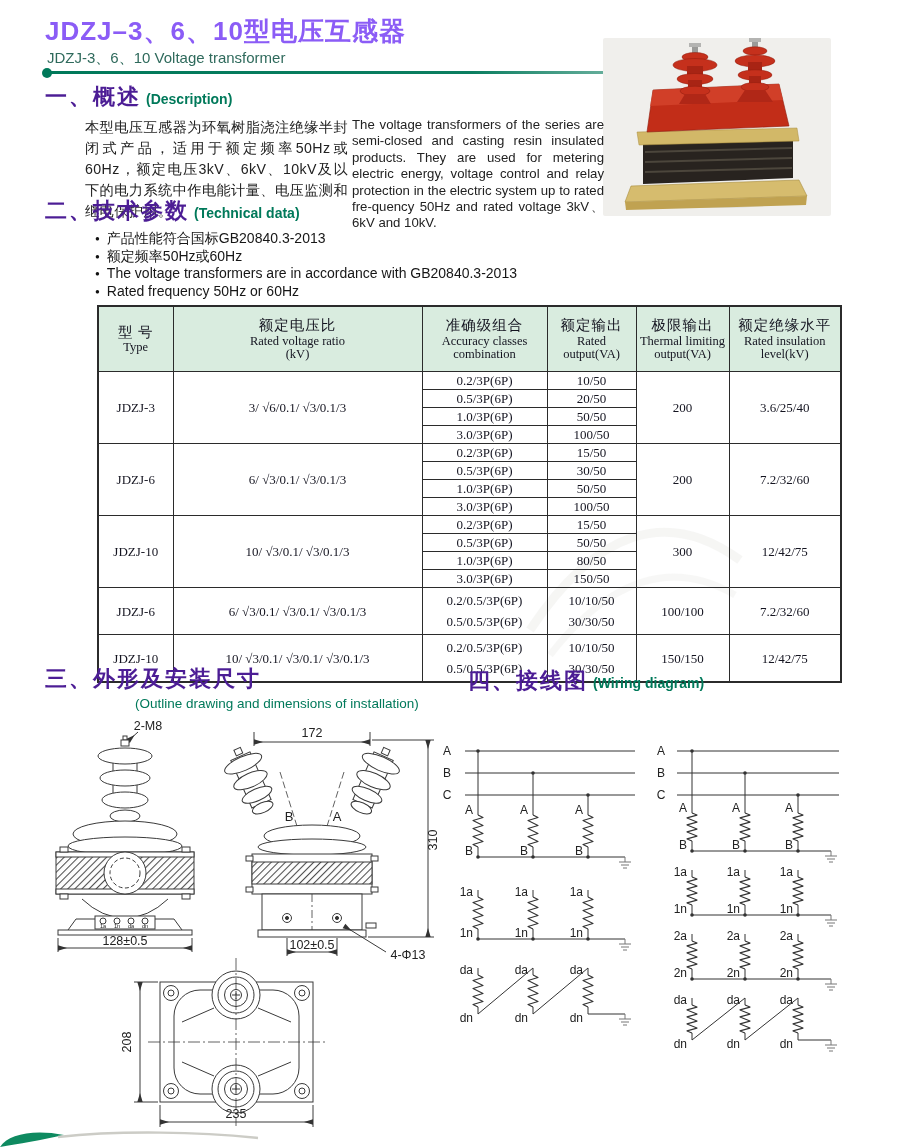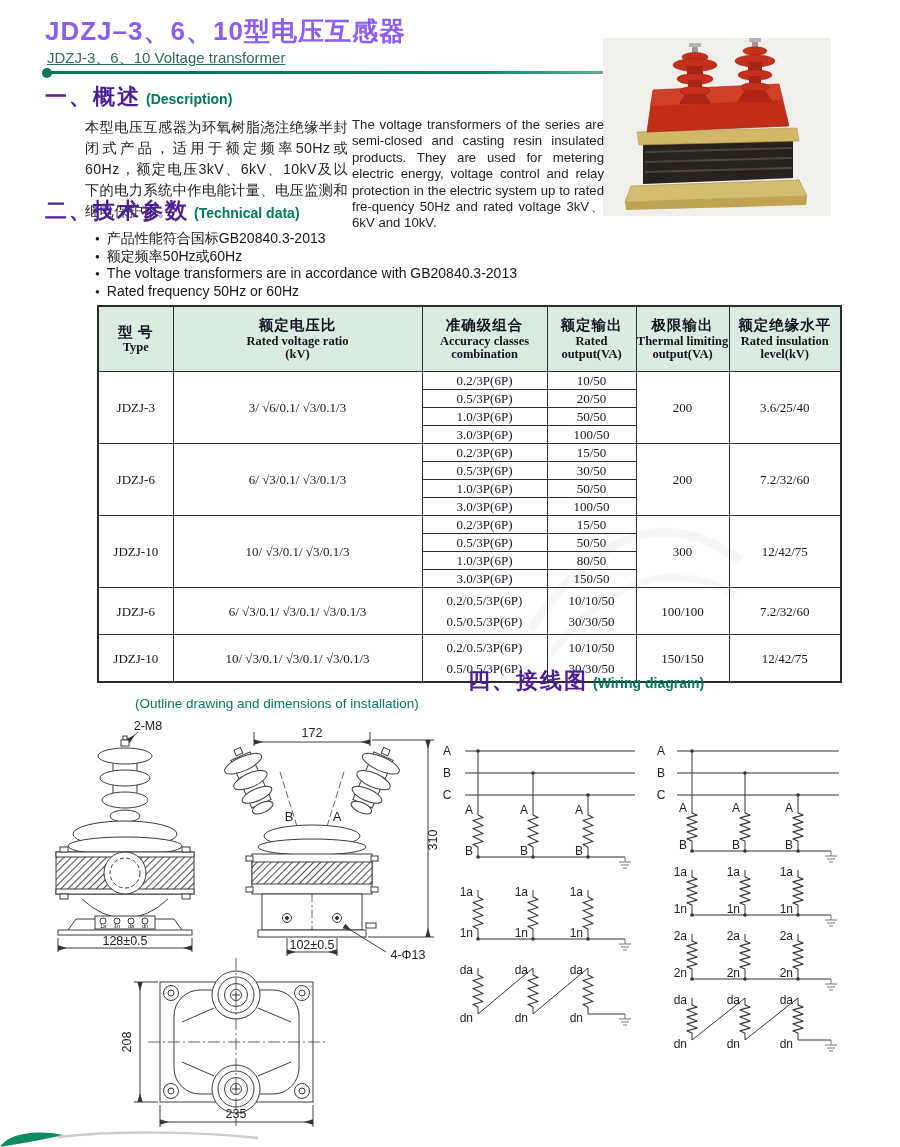--- a/index.html
+++ b/index.html
@@ -1,21 +1,21 @@
 <!DOCTYPE html>
 <html><head>
 <meta charset="utf-8">
 <style>
   html,body{margin:0;padding:0;background:#fff;}
   .page{position:relative;width:900px;height:1147px;background:#ffffff;overflow:hidden;
         font-family:"Liberation Sans","DejaVu Sans",sans-serif;color:#1b1b1b;}
 
   
   .title{position:absolute;left:45px;top:14px;font-size:26px;font-weight:bold;color:#8b5cf6;letter-spacing:1px;}
-  .subtitle{position:absolute;left:47px;top:49px;font-size:15px;color:#2f6a5c;text-decoration:underline;}
+  .subtitle{position:absolute;left:47px;top:49px;font-size:15px;color:#2f6a5c;}
   .divider{position:absolute;left:44px;top:71px;width:778px;height:3px;
            background:linear-gradient(90deg,#00795a 0%,#0b7e60 55%,rgba(11,126,96,0.03)100%);}
   .divider::before{content:"";position:absolute;left:-2px;top:-3.5px;width:10px;height:10px;border-radius:50%;background:#00795a;}
 
   
   .sec{position:absolute;white-space:nowrap;}
   .h-zh{font-size:22px;font-weight:bold;color:#4c1d95;letter-spacing:2px;}
   .h-en{font-size:14px;font-weight:bold;color:#00795a;margin-left:5px;letter-spacing:0;}
   .h-en2{position:absolute;font-size:13.5px;color:#00795a;}
 
@@ -29,21 +29,21 @@
   .bullets{position:absolute;left:95px;top:230px;margin:0;padding:0;list-style:none;font-size:14px;line-height:17.6px;color:#161616;}
   .bullets li::before{content:"●";font-size:8px;vertical-align:2px;margin-right:7px;color:#111;}
 
   
   .photo{position:absolute;left:603px;top:38px;width:228px;height:178px;}
 
   
   #spec-table{position:absolute;left:97px;top:305px;width:743px;border-collapse:collapse;table-layout:fixed;
               font-family:"Liberation Serif","DejaVu Serif",serif;color:#141420;border:2px solid #2b2b2b;}
   #spec-table th,#spec-table td{border:1px solid #2b2b2b;text-align:center;padding:0;overflow:hidden;}
-  #spec-table thead th{background:#d9ecdf;font-weight:bold;height:64px;}
+  #spec-table thead th{background:#d9ecdf;font-weight:normal;height:64px;}
   .th-zh{font-size:14.5px;letter-spacing:1px;line-height:1.25;}
   .th-en{font-size:12.5px;line-height:1.08;}
   #spec-table tbody td{font-size:13px;height:17px;line-height:17px;}
   #spec-table tr.dbl td{height:46px;}
   .dbl-line{line-height:21px;font-size:13px;}
 
   
   svg{position:absolute;}
   svg text{font-family:"Liberation Sans","DejaVu Sans",sans-serif;fill:#222;}
   .dim{font-size:12.5px;}
@@ -239,20 +239,23 @@
           <td>
             <div class="dbl-line">10/10/50</div>
             <div class="dbl-line">30/30/50</div>
           </td>
           <td>150/150</td>
           <td>12/42/75</td>
         </tr>
       </tbody>
     </table>
 
+  <div class="sec" style="left:45px;top:664px;">
+    <span class="h-zh">三、外形及安装尺寸</span>
+  </div>
   <div class="h-en2" style="left:105px;top:696px;margin-left:30px;">(Outline drawing and dimensions of installation)</div>
 
   <div class="sec" style="left:468px;top:666px;">
     <span class="h-zh">四、接线图</span><span class="h-en">(Wiring diagram)</span>
   </div>
 
   <svg style="left:42px;top:716px;" width="400" height="250" viewBox="0 0 400 250">
     <defs>
       <marker id="ar" markerWidth="10" markerHeight="8" refX="9" refY="3.5" orient="auto" markerUnits="userSpaceOnUse">
         <path d="M0,3.5 L9,0.8 L9,6.2 Z" fill="#333"></path>

